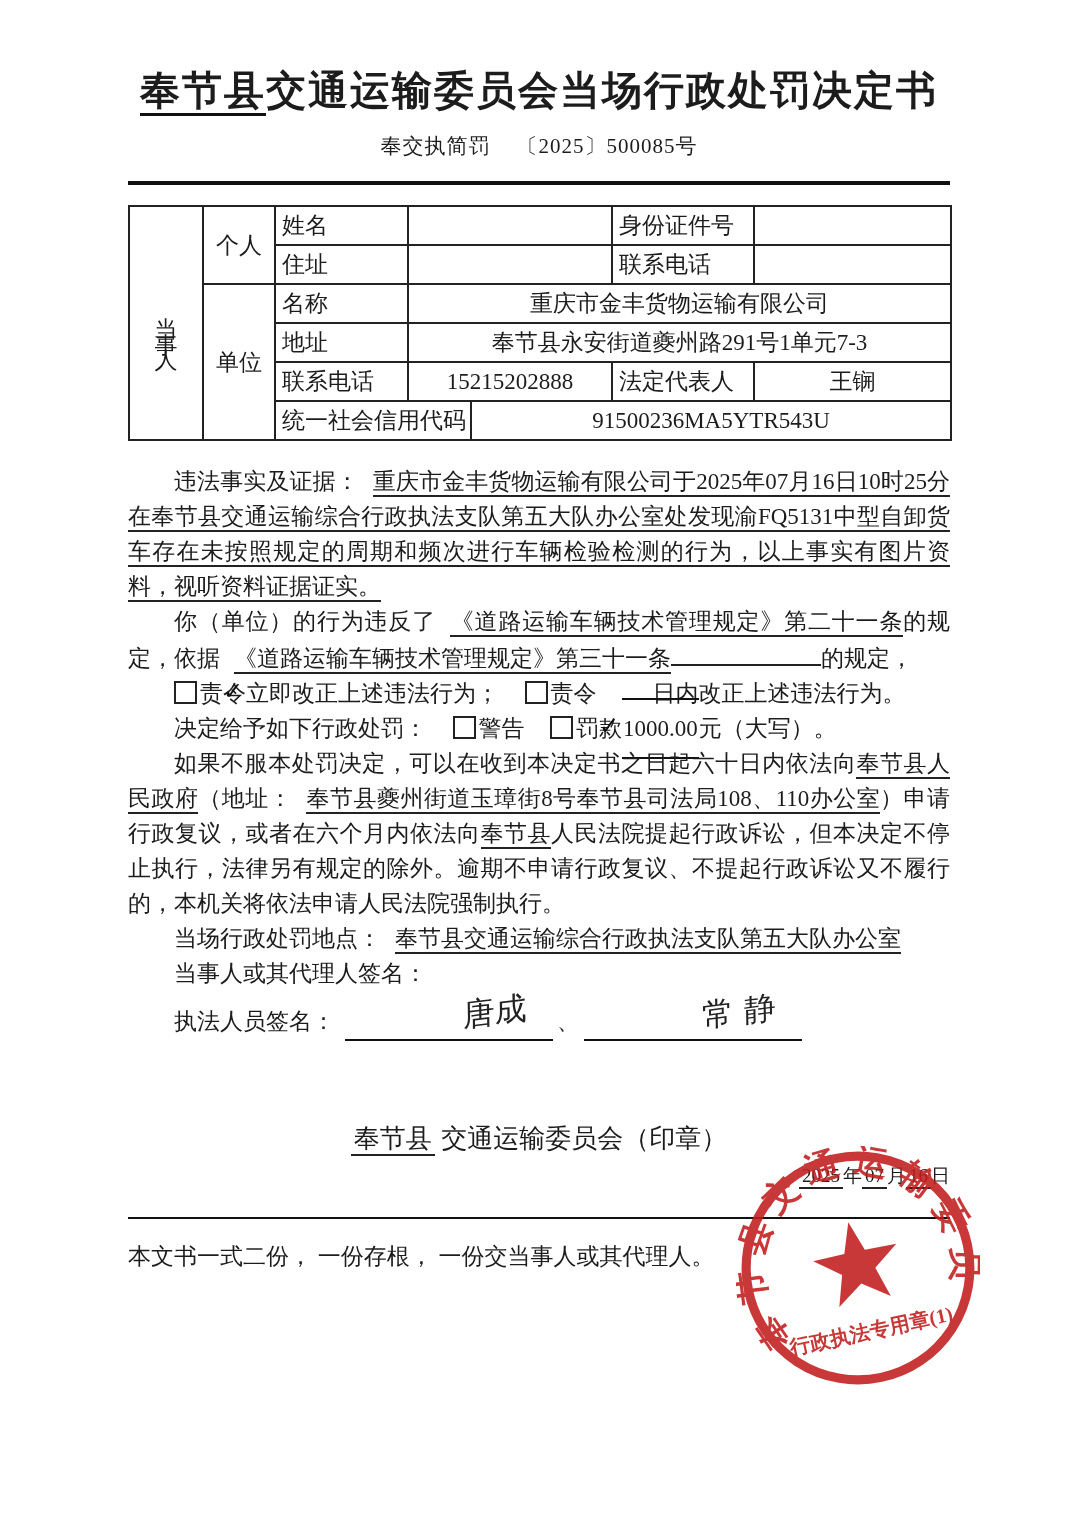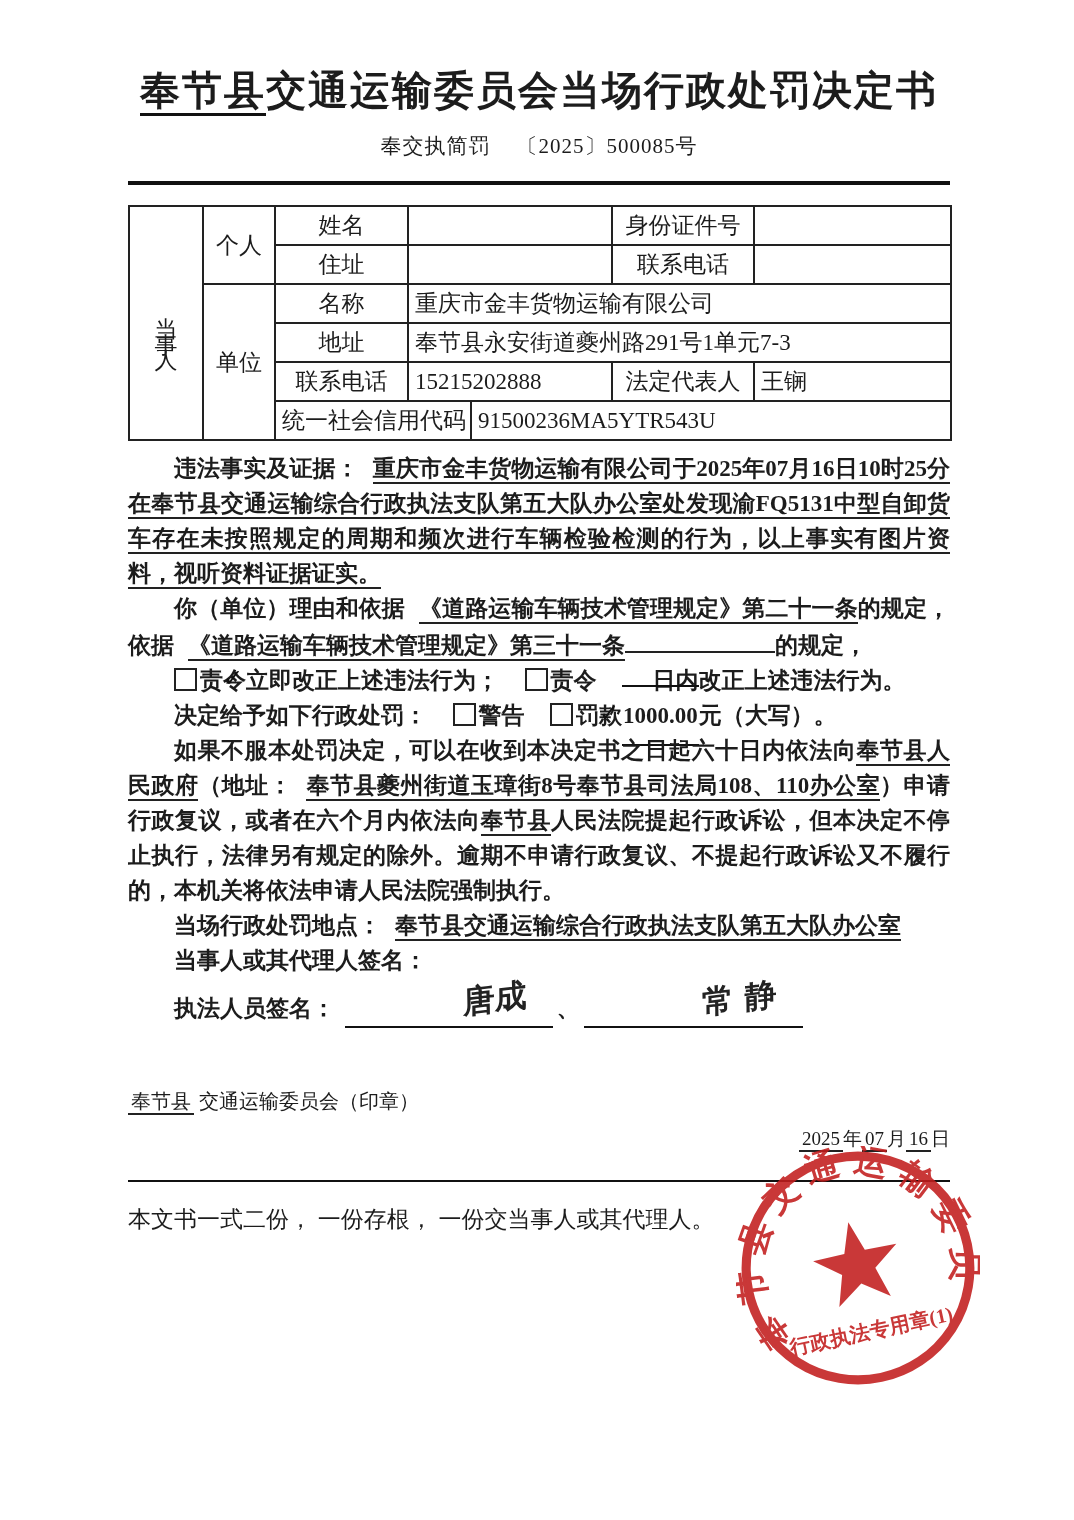--- a/index.html
+++ b/index.html
@@ -18,46 +18,46 @@
     margin:0;line-height:1.2;
   }
   .title .county{border-bottom:3px solid #111;padding-bottom:1px;}
   .doc-no{font-size:21px;text-align:center;margin-top:18px;letter-spacing:1px;}
   .doc-no .right{margin-left:26px;}
   .rule{height:4px;background:#111;margin-top:21px;}
   .rule2{height:2px;background:#111;margin-top:24px;}
   
   table.party{border-collapse:collapse;table-layout:fixed;width:822px;margin-top:20px;font-size:23px;}
   table.party td{border:2px solid #222;height:37px;padding:0 6px;overflow:hidden;white-space:nowrap;}
-  td.lab{text-align:center;padding:0 2px;border-radius:8px;}
-  td.val{text-align:left;padding-left:8px;margin-left:40px;}
+  td.lab{text-align:left;padding:0 2px;border-radius:8px;}
+  td.val{text-align:center;padding-left:8px;margin-left:40px;}
   td.party-cell div{writing-mode:vertical-rl;text-orientation:upright;letter-spacing:16px;
                     margin:0 auto;line-height:1;}
   td.group-cell{text-align:center;}
   
-  .bodytext{margin-top:10px;font-size:23px;line-height:35px;text-align:justify;font-weight:bold;}
+  .bodytext{margin-top:23px;font-size:23px;line-height:35px;text-align:justify;}
   .para{text-indent:2em;margin:0;}
   .line{margin:0;text-indent:2em;white-space:nowrap;}
   .u{border-bottom:2px solid #222;padding-bottom:1px;}
   .gap-s{display:inline-block;width:14px;}
   .gap-m{display:inline-block;width:56px;}
   .tailpad{display:inline-block;width:150px;border-bottom:2px solid #222;height:1.1em;vertical-align:baseline;}
   
   .cb{display:inline-block;width:19px;height:19px;border:2px solid #222;vertical-align:-3px;
       position:relative;margin-right:3px;background:#fff;}
   .cb .mark{position:absolute;top:-9px;left:1px;font-size:24px;font-family:"DejaVu Sans",sans-serif;color:#111;}
   .cbb{display:inline-block;width:14px;height:16px;border:3px solid #111;vertical-align:-2px;margin-right:2px;}
   .fine{border-top:2px solid #111;border-bottom:2px solid #111;padding:16px 1px;}
   
   .sigline{margin-top:12px;font-size:23px;}
   .sig-wrap{display:inline-block;border-bottom:2px solid #111;padding:0 26px;margin:0 4px;}
   .hand{display:inline-block;font-family:"DejaVu Sans",sans-serif;font-size:32px;
         transform:rotate(-7deg) skewX(-6deg);line-height:30px;position:relative;top:-4px;color:#222;}
   
-  .stampline{margin-top:56px;text-align:left;font-size:20px;line-height:35px;}
+  .stampline{margin-top:80px;text-align:center;font-size:26px;line-height:35px;}
   .dateline{text-align:right;font-size:19px;line-height:35px;margin-top:2px;}
   .du{border-bottom:2px solid #222;padding:0 3px 1px 3px;}
   
   .footer{margin-top:22px;font-size:23px;}
   
   .seal-box{position:absolute;left:736px;top:1146px;width:244px;height:244px;z-index:5;
             pointer-events:none;opacity:.88;}
 </style>
 </head>
 <body>
@@ -118,21 +118,21 @@
       <td class="lab" colspan="2">统一社会信用代码</td>
       <td class="val" colspan="4">91500236MA5YTR543U</td>
     </tr>
   </tbody>
     </table>
 
   <div class="bodytext">
 
     <p class="para"><span>违法事实及证据：</span><span class="gap-s"></span><span class="u">重庆市金丰货物运输有限公司于2025年07月16日10时25分在奉节县交通运输综合行政执法支队第五大队办公室处发现渝FQ5131中型自卸货车存在未按照规定的周期和频次进行车辆检验检测的行为，以上事实有图片资料，视听资料证据证实。</span></p>
 
-    <p class="para"><span>你（单位）理由和依据</span><span class="gap-s"></span><span class="u">《道路运输车辆技术管理规定》第二十一条</span><span>的规定，依据</span><span class="gap-s"></span><span class="u">《道路运输车辆技术管理规定》第三十一条</span><span class="tailpad"></span><span>的规定，</span></p>
+    <p class="para"><span>你（单位）的行为违反了</span><span class="gap-s"></span><span class="u">《道路运输车辆技术管理规定》第二十一条</span><span>的规定，依据</span><span class="gap-s"></span><span class="u">《道路运输车辆技术管理规定》第三十一条</span><span class="tailpad"></span><span>的规定，</span></p>
 
     <p class="line">
       <span class="cb"><span class="mark">✓</span></span><span>责令立即改正上述违法行为；</span>
       <span class="gap-s"></span>
       <span class="cb"></span><span>责令</span><span class="gap-m"></span><span>日内改正上述违法行为。</span>
     </p>
 
     <p class="line">
       <span>决定给予如下行政处罚：</span>
       <span class="gap-s"></span>

